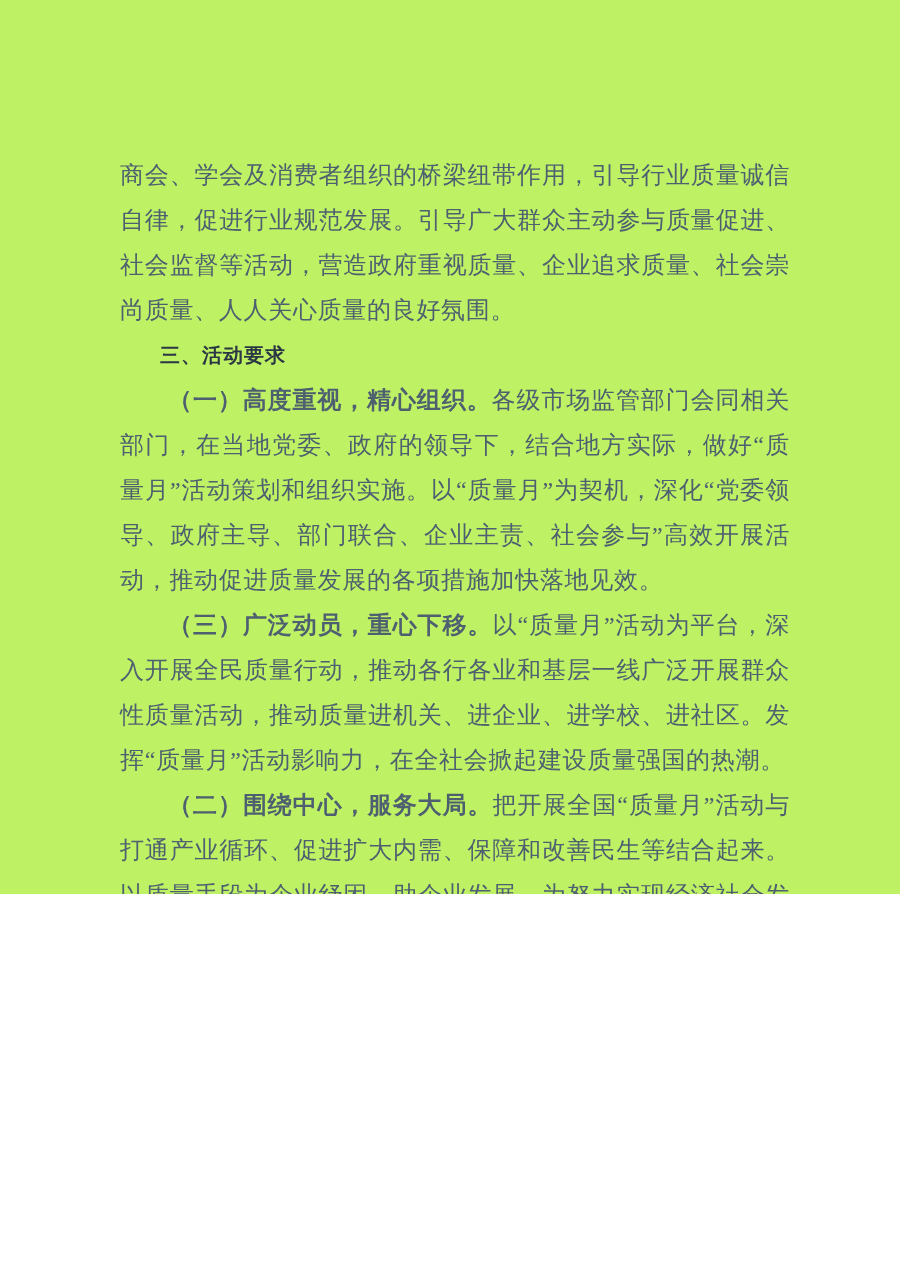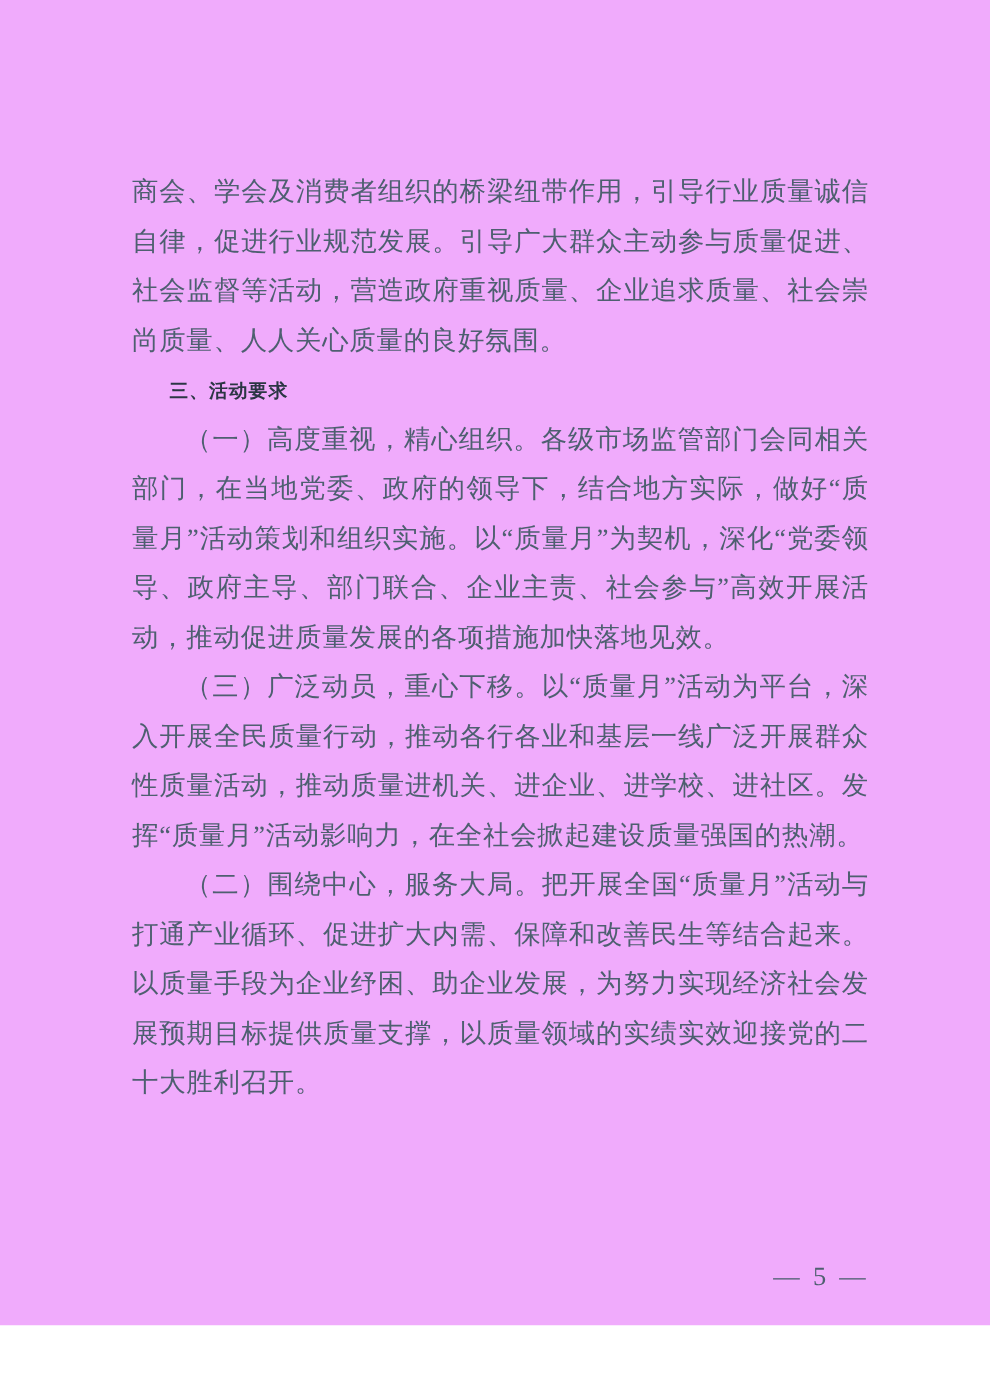--- a/index.html
+++ b/index.html
@@ -3,22 +3,22 @@
 <meta charset="utf-8">
 <style>
   html, body {
     margin: 0;
     padding: 0;
     background: #ffffff;
   }
   .page {
     position: relative;
     width: 900px;
-    height: 1205px;
-    background: #f0abfc;
+    height: 894px;
+    background: #bef264;
     overflow: hidden;
     font-family: "Liberation Serif", "DejaVu Serif", serif;
   }
   .content {
     position: absolute;
     left: 120px;
     top: 153px;
     width: 670px;
   }
   .content p, .content h2 {
@@ -31,29 +31,29 @@
     letter-spacing: 0.7px;
     color: #4e5f70;
     text-align: justify;
     text-justify: inter-ideograph;
   }
   .indent {
     text-indent: 2em;
   }
   .heading {
     font-family: "Liberation Sans", "DejaVu Sans", sans-serif;
-    font-size: 17px;
+    font-size: 20px;
     line-height: 45px;
     font-weight: 700;
     letter-spacing: 1px;
     color: #2b3644;
     text-indent: 2em;
   }
   .lead {
-    font-weight: 400;
+    font-weight: 700;
   }
   .page-number {
     position: absolute;
     top: 1146px;
     right: 110px;
     font-size: 24px;
     line-height: 30px;
     letter-spacing: 3px;
     color: #4e5f70;
     font-family: "Liberation Serif", "DejaVu Serif", serif;

